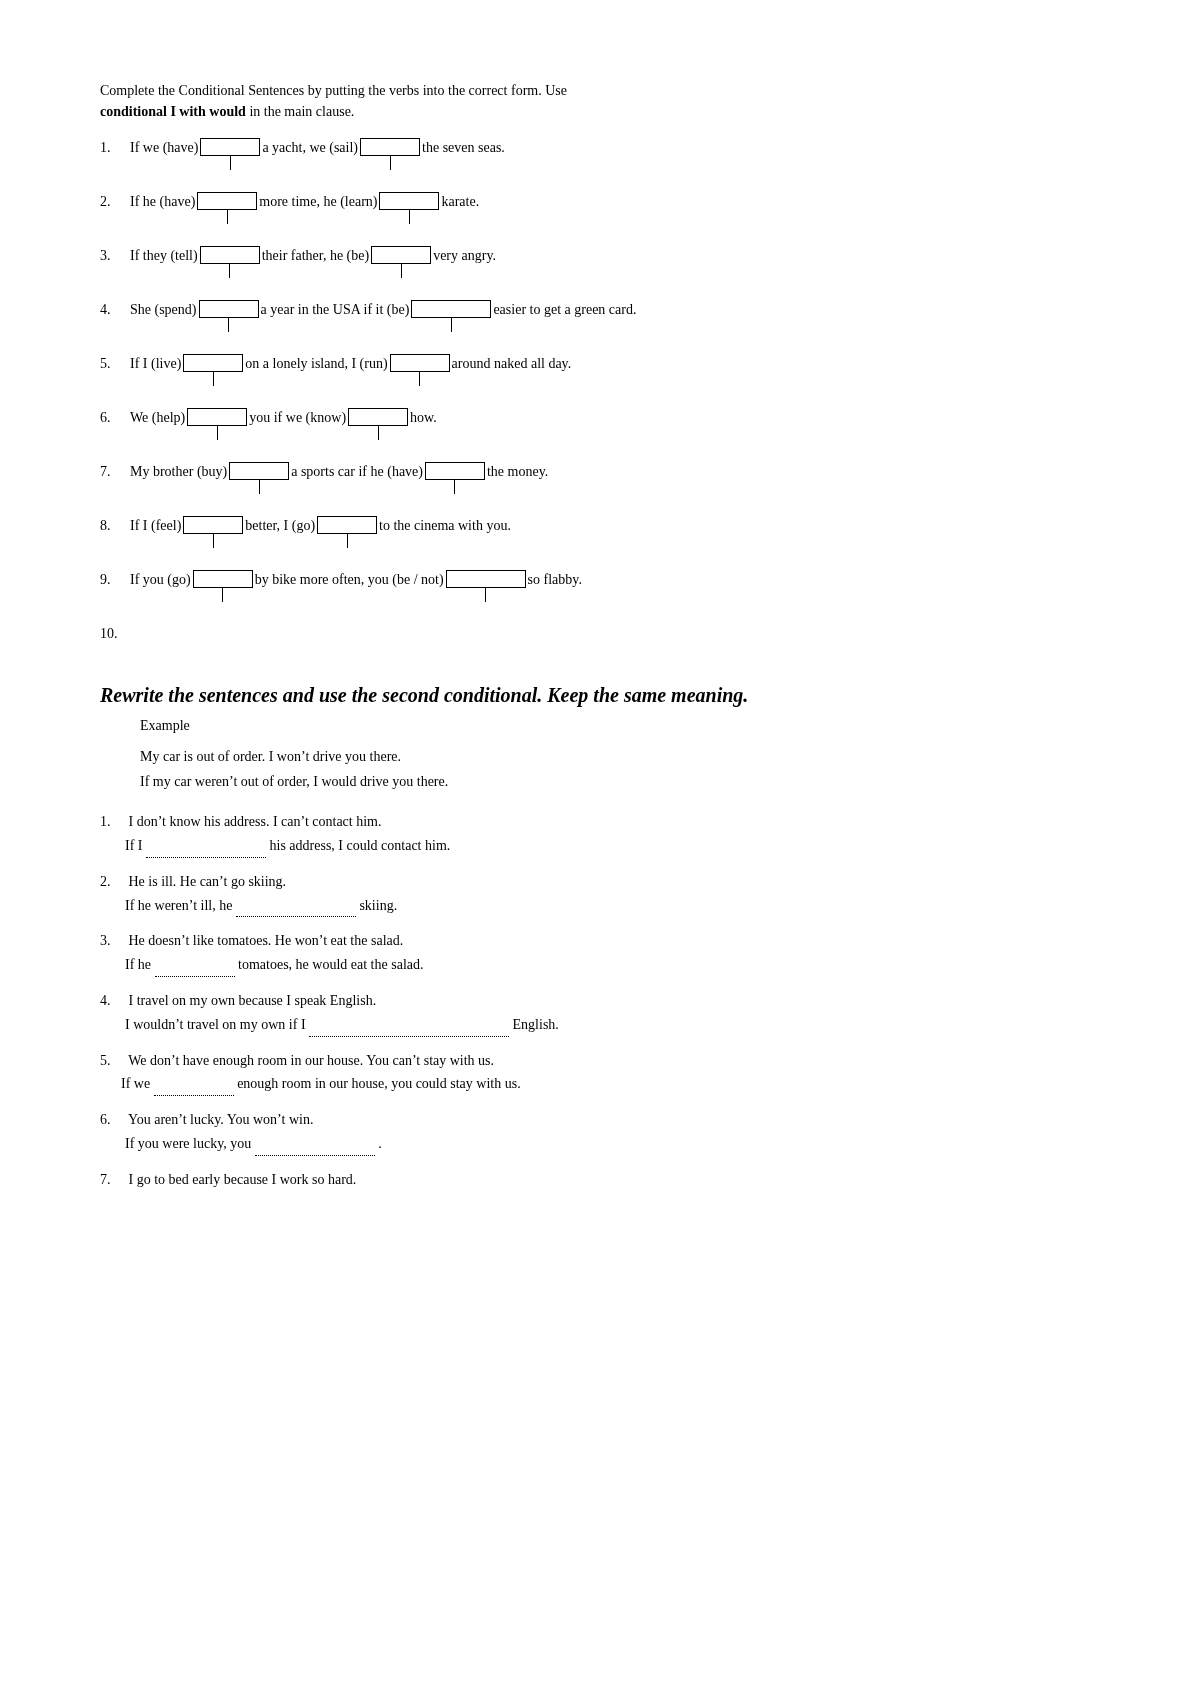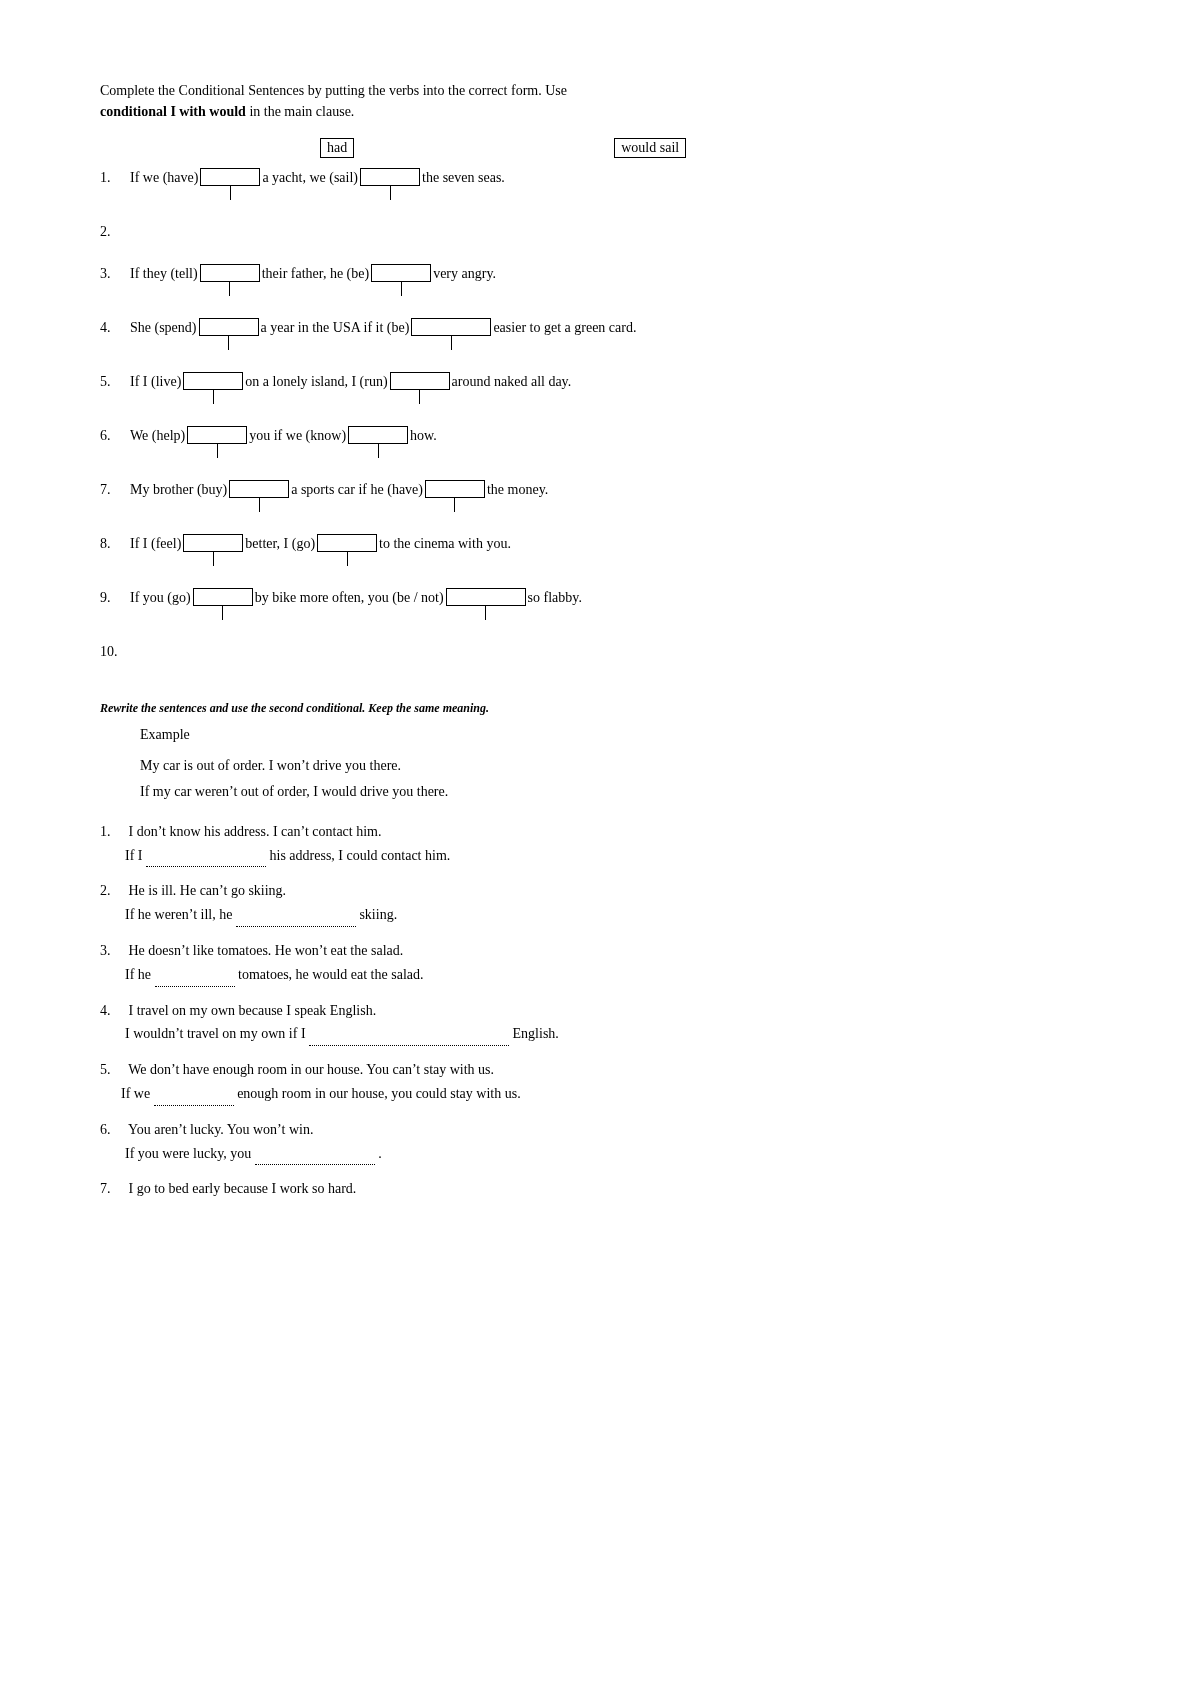--- a/index.html
+++ b/index.html
@@ -67,21 +67,21 @@
       height: 14px;
       background: #000;
       margin-left: 30px;
     }
     .section2 {
       margin-top: 40px;
     }
     .section2-title {
       font-style: italic;
       font-weight: bold;
-      font-size: 12px;
+      font-size: 20px;
       margin-bottom: 6px;
     }
     .section2-example {
       margin-left: 40px;
       margin-bottom: 16px;
       line-height: 1.8;
     }
     .section2-list {
       padding-left: 0;
       list-style: none;
@@ -129,24 +129,20 @@
   </style>
 </head>
 <body>
 
 <div class="instructions">
   <span>Complete the Conditional Sentences   by putting the verbs into the correct form. Use</span><br>
   <strong><span>conditional I with would</span></strong><span> in the main clause.</span>
 </div>
 
 <div class="diagram-area">
-  <div class="example-boxes">
-    <span class="box-label">had</span>
-    <span class="box-label">would sail</span>
-  </div>
 
   <ol class="sentence-list">
 
     <li class="sentence-item">
       <span class="sentence-num">1.</span>
       <span class="sentence-content">
         <span class="tree-row">
           <span>If we (have)</span>
           <span class="tree-answer-group">
             <span class="answer-box"></span>
@@ -157,20 +153,35 @@
             <span class="answer-box"></span>
             <span class="connector-line"></span>
           </span>
           <span>the seven seas.</span>
         </span>
       </span>
     </li>
 
     <li class="sentence-item">
       <span class="sentence-num">2.</span>
+      <span class="sentence-content">
+        <span class="tree-row">
+          <span>If he (have)</span>
+          <span class="tree-answer-group">
+            <span class="answer-box"></span>
+            <span class="connector-line"></span>
+          </span>
+          <span>more time, he (learn)</span>
+          <span class="tree-answer-group">
+            <span class="answer-box"></span>
+            <span class="connector-line"></span>
+          </span>
+          <span>karate.</span>
+        </span>
+      </span>
     </li>
 
     <li class="sentence-item">
       <span class="sentence-num">3.</span>
       <span class="sentence-content">
         <span class="tree-row">
           <span>If they (tell)</span>
           <span class="tree-answer-group">
             <span class="answer-box"></span>
             <span class="connector-line"></span>

